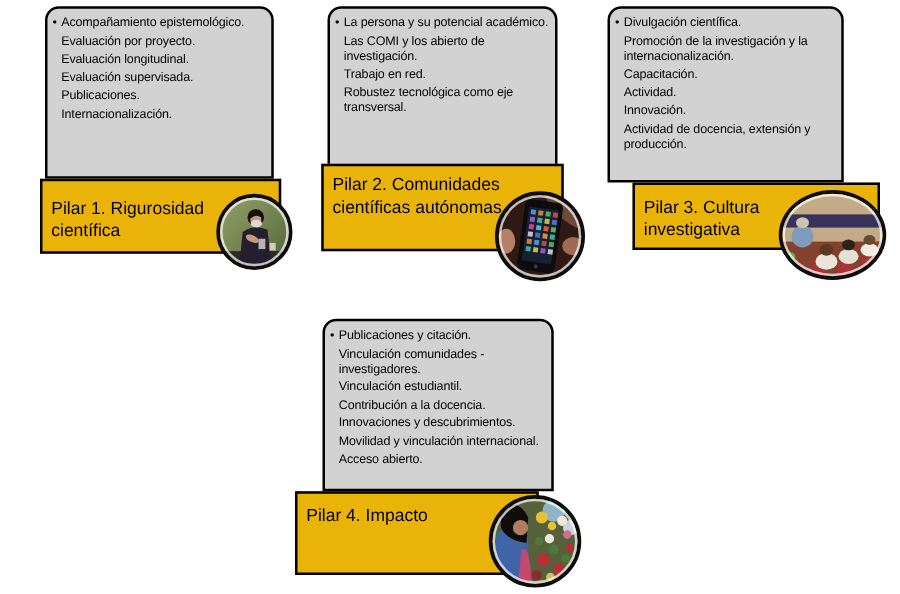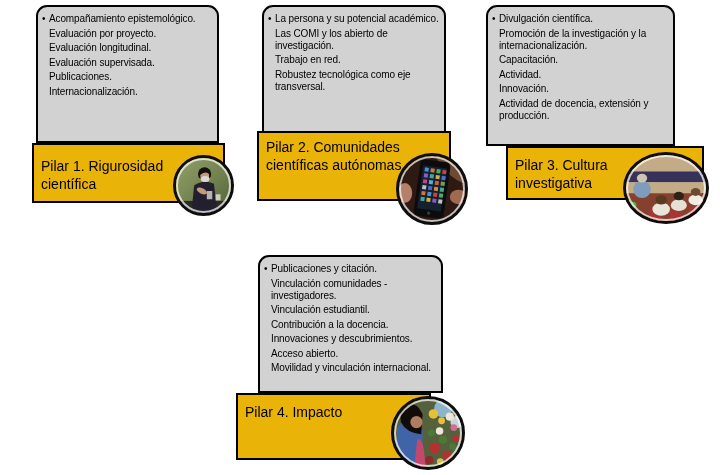--- a/index.html
+++ b/index.html
@@ -197,22 +197,22 @@
       <circle cx="8" cy="76" r="5" fill="#57b04a"></circle>
     </svg>
   </div>
 
   <div class="graybox c4-gray">
     <p class="item"><span class="bullet">•</span><span>Publicaciones y citación.</span></p>
     <p class="item">Vinculación comunidades - investigadores.</p>
     <p class="item">Vinculación estudiantil.</p>
     <p class="item">Contribución a la docencia.</p>
     <p class="item">Innovaciones y descubrimientos.</p>
+    <p class="item">Movilidad y vinculación internacional.</p>
     <p class="item">Acceso abierto.</p>
-    <p class="item">Movilidad y vinculación internacional.</p>
   </div>
   <div class="titlebox c4-title">
     <div class="titletext">Pilar 4. Impacto</div>
   </div>
   <div class="photo c4-photo">
     <svg viewBox="0 0 100 100" preserveAspectRatio="none" aria-hidden="true">
       <rect width="100" height="100" fill="#55603c"></rect>
       <circle cx="72" cy="14" r="13" fill="#8fb3c9"></circle>
       <circle cx="92" cy="34" r="9" fill="#cbd4da"></circle>
       <path d="M5 42 Q22 20 42 46 L42 100 L0 100 Z" fill="#3f64a8"></path>

